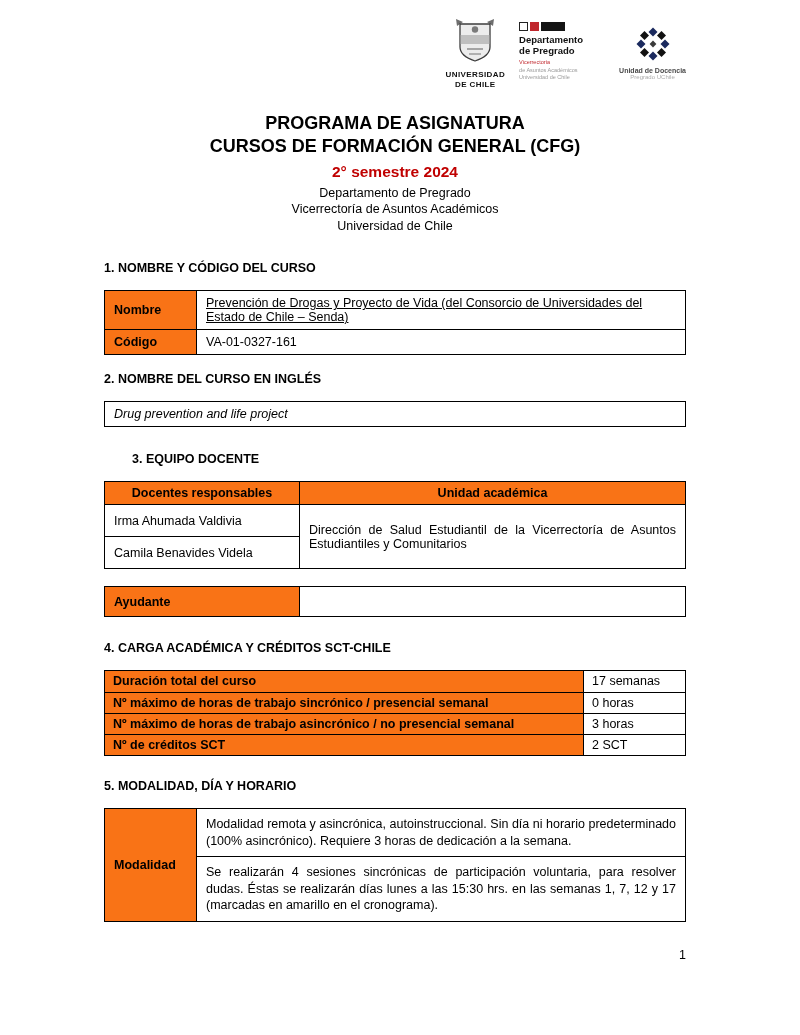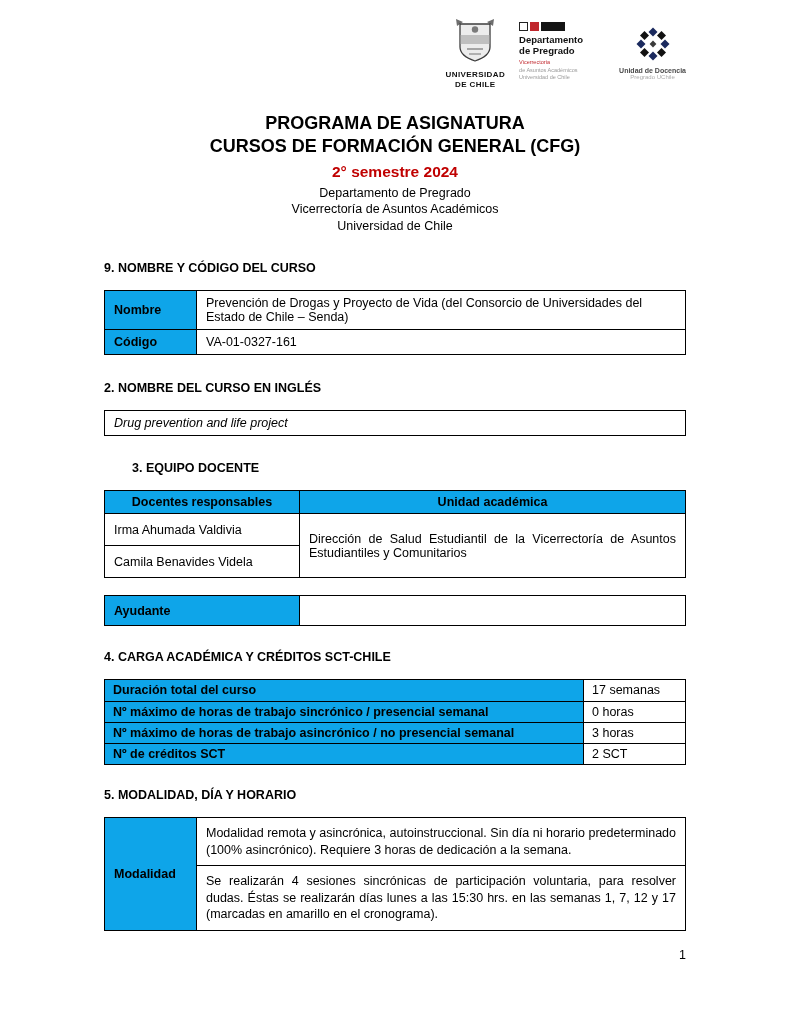--- a/index.html
+++ b/index.html
@@ -36,36 +36,36 @@
   .title-block { width:582px; margin-left:104px; text-align:center; margin-top:12px; }
   .main-title { font-size:18px; font-weight:bold; line-height:1.3; }
   .semester { font-size:15.5px; font-weight:bold; color:#C00000; margin-top:4px; }
   .sub-lines { margin-top:4px; }
   .sub-line { font-size:12.5px; line-height:1.32; }
 
   
   .content { width:582px; margin-left:104px; }
   .section-heading { font-size:12.5px; font-weight:bold; }
   .mt-s1 { margin-top:27px; }
-  .mt-s2 { margin-top:26px; }
+  .mt-s2 { margin-top:17px; }
   .mt-s3 { margin-top:25px;margin-left:28px; }
   .mt-s4 { margin-top:24px; }
   .mt-s5 { margin-top:23px; }
 
   table { border-collapse:collapse; width:100%; font-size:12.5px; table-layout:fixed; }
   .tbl { margin-top:15px; }
   td, th { border:1px solid #000; padding:5px 9px; text-align:left; vertical-align:middle; word-wrap:break-word; }
-  .bg { background:#0ea5e9; }
+  .bg { background:#f97316; }
   .bold { font-weight:bold; }
   .center { text-align:center; }
   .justify { text-align:justify; }
   .italic { font-style:italic; }
 
   .col-label { width:92px; }
-  .s1-value { padding-right:20px; }
+  .s1-value { padding-right:20px;text-decoration:underline; }
   .s3-col1 { width:195px; }
   .tbl-ayudante { margin-top:17px;border-radius:15px; }
   .tbl-ayudante td { height:30px; }
   .tbl-s4 td { padding:2px 8px; line-height:1.3; }
   .s4-label { width:479px; }
   .tbl-s5 td { padding:7px 9px; line-height:1.32; }
   .tbl-s3 th { padding:4px 9px; }
   .tbl-s3 .docente-cell { height:32px; }
 
   
@@ -133,21 +133,21 @@
   <div class="semester">2° semestre 2024</div>
   <div class="sub-lines">
     <div class="sub-line">Departamento de Pregrado</div>
     <div class="sub-line">Vicerrectoría de Asuntos Académicos</div>
     <div class="sub-line">Universidad de Chile</div>
   </div>
 </div>
 
 <main class="content">
 
-  <h2 class="section-heading mt-s1">9. NOMBRE Y CÓDIGO DEL CURSO</h2>
+  <h2 class="section-heading mt-s1">1. NOMBRE Y CÓDIGO DEL CURSO</h2>
   <table class="tbl">
     <tbody>
         <tr>
       <td class="bg bold col-label">Nombre</td>
       <td class="s1-value">Prevención de Drogas y Proyecto de Vida (del Consorcio de Universidades del Estado de Chile – Senda)</td>
     </tr>
     <tr>
       <td class="bg bold col-label">Código</td>
       <td>VA-01-0327-161</td>
     </tr>

